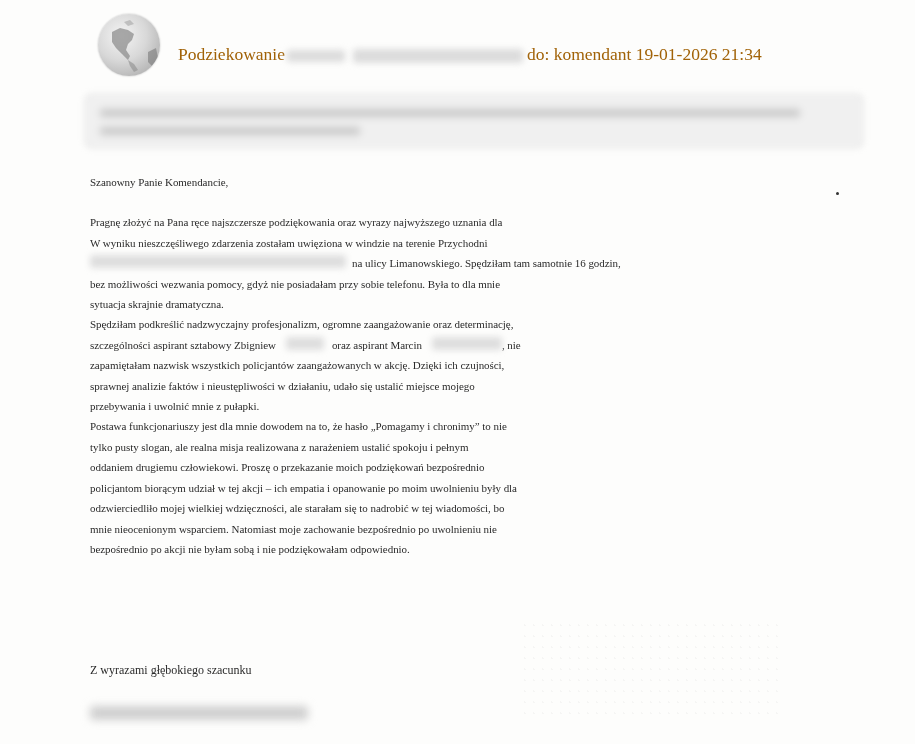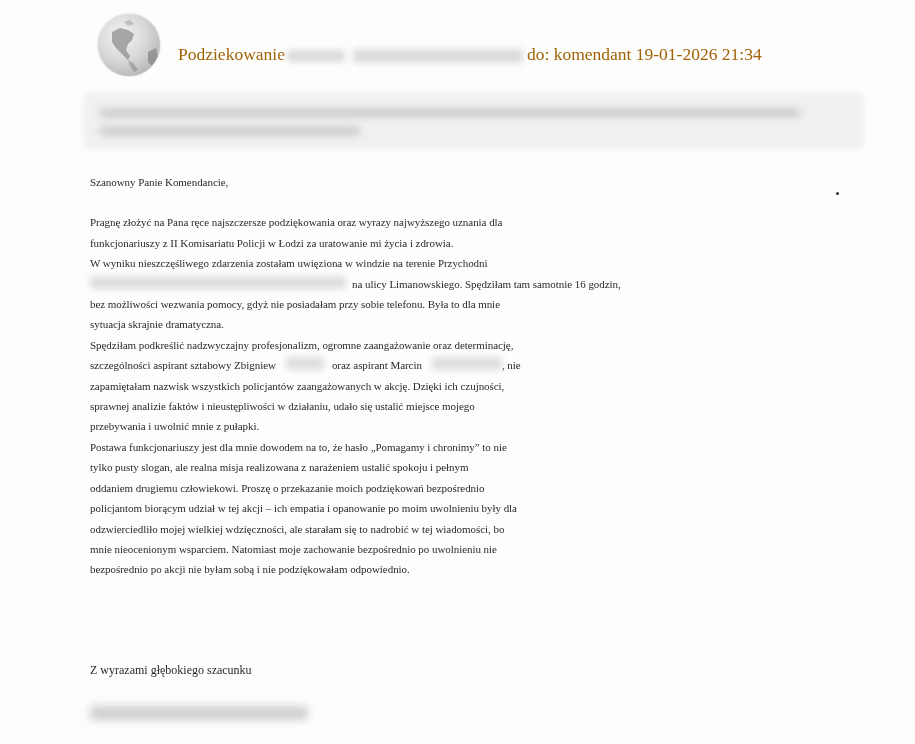--- a/index.html
+++ b/index.html
@@ -69,21 +69,20 @@
     <div class="line" style="left:14px;top:14px;width:700px;"></div>
     <div class="line" style="left:14px;top:32px;width:260px;"></div>
   </div>
 
   <div class="dot"></div>
   <div class="specks"></div>
 
   <div class="body-text">
     <p class="salutation">Szanowny Panie Komendancie,</p>
     <p>Pragnę złożyć na Pana ręce najszczersze podziękowania oraz wyrazy najwyższego uznania dla</p>
-    <p>funkcjonariuszy z II Komisariatu Policji w Łodzi za uratowanie mi życia i zdrowia.</p>
     <p>W wyniku nieszczęśliwego zdarzenia zostałam uwięziona w windzie na terenie Przychodni</p>
     <p><span class="inline-redact" style="width:256px;margin-right:6px;"></span><span>na ulicy Limanowskiego. Spędziłam tam samotnie 16 godzin,</span></p>
     <p>bez możliwości wezwania pomocy, gdyż nie posiadałam przy sobie telefonu. Była to dla mnie</p>
     <p>sytuacja skrajnie dramatyczna.</p>
     <p>Spędziłam podkreślić nadzwyczajny profesjonalizm, ogromne zaangażowanie oraz determinację,</p>
     <p><span>szczególności aspirant sztabowy Zbigniew</span><span class="inline-redact" style="width:38px;margin:0 8px 0 10px;"></span><span>oraz aspirant Marcin</span><span class="inline-redact" style="width:70px;margin:0 0 0 10px;"></span><span>, nie</span></p>
     <p>zapamiętałam nazwisk wszystkich policjantów zaangażowanych w akcję. Dzięki ich czujności,</p>
     <p>sprawnej analizie faktów i nieustępliwości w działaniu, udało się ustalić miejsce mojego</p>
     <p>przebywania i uwolnić mnie z pułapki.</p>
     <p>Postawa funkcjonariuszy jest dla mnie dowodem na to, że hasło „Pomagamy i chronimy” to nie</p>

